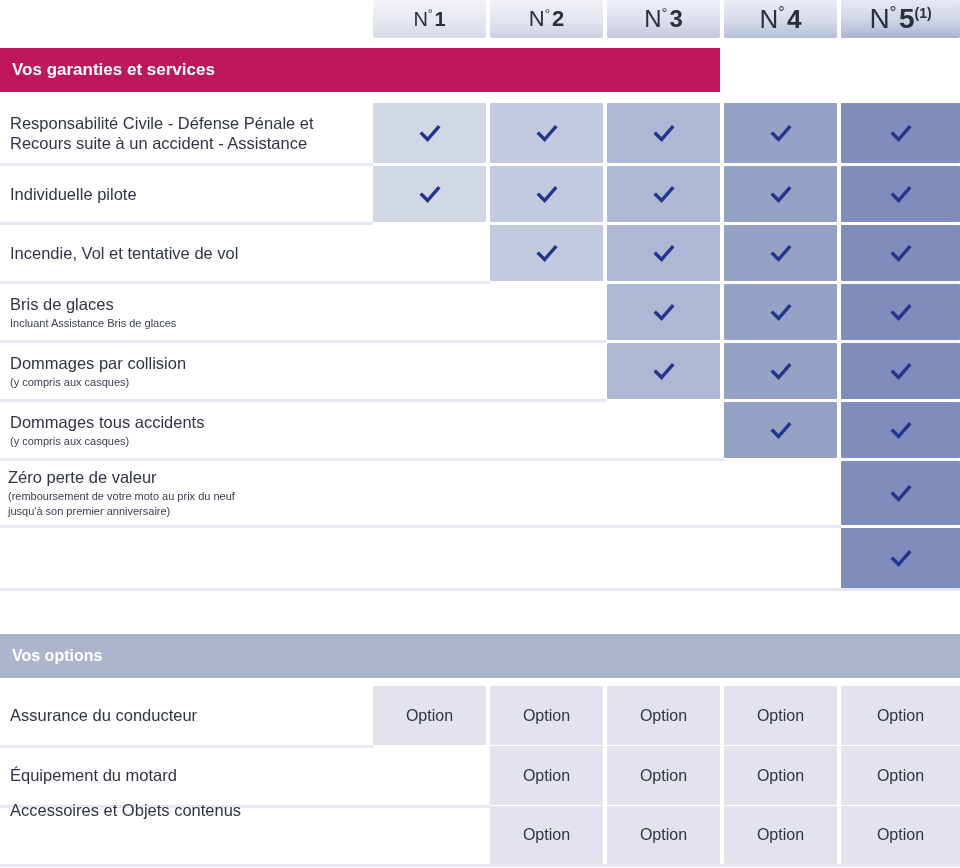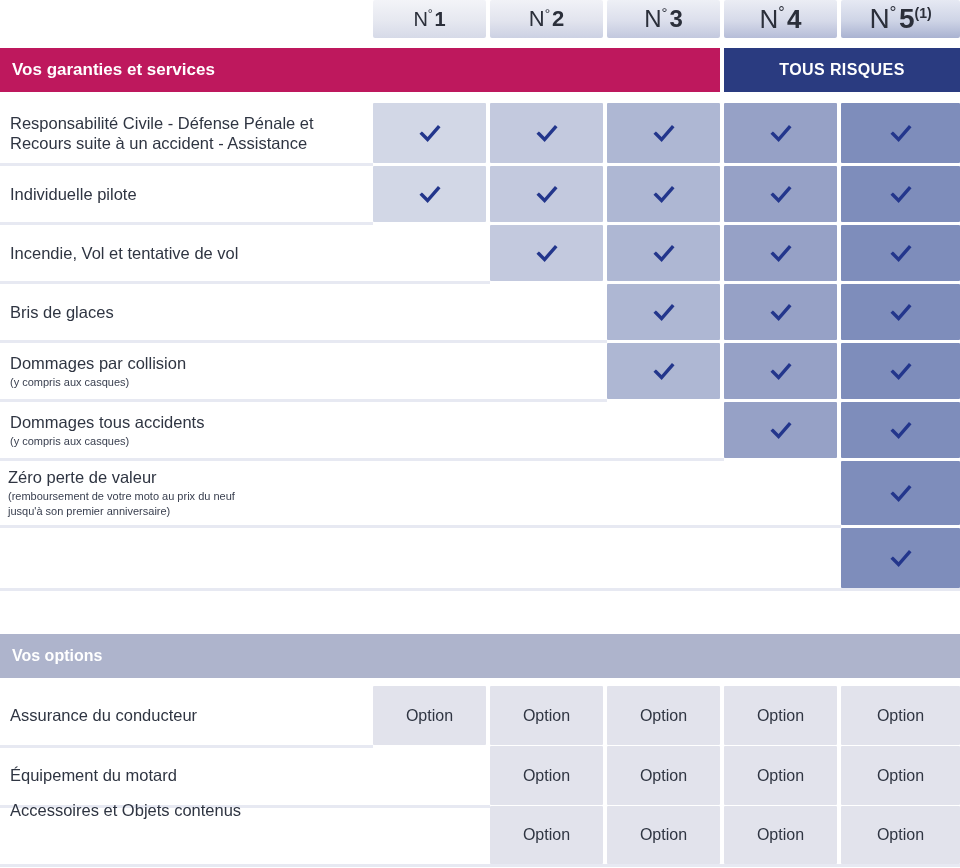--- a/index.html
+++ b/index.html
@@ -118,23 +118,20 @@
     <div class="colhead ch5" style="left:841px;width:119px;font-size:28px;">
       <span class="lbl">
         <span>N</span><span class="deg">°</span> <span class="num">5</span><sup>(1)</sup>
       </span>
     </div>
   </div>
 
   <div class="bar bar-garanties">
     <span>Vos garanties et services</span>
   </div>
-  <div class="bar bar-tousrisques">
-    <span>TOUS RISQUES</span>
-  </div>
 
   <div class="rowlabel" style="top:103px;height:60px;width:373px;">
     <div class="t">Responsabilité Civile - Défense Pénale et</div>
     <div class="t">Recours suite à un accident - Assistance</div>
   </div>
   <div class="rowrule" style="top:163px;width:373px;"></div>
   <div class="cell c1" style="left:373px;top:103px;width:113px;height:60px;">
     <svg class="check" viewBox="0 0 32 32">
         <path d="M6 17 L13 24 L26 9"></path>
       </svg>
@@ -210,20 +207,21 @@
       </svg>
   </div>
   <div class="cell c5" style="left:841px;top:225px;width:119px;height:56px;">
     <svg class="check" viewBox="0 0 32 32">
         <path d="M6 17 L13 24 L26 9"></path>
       </svg>
   </div>
 
   <div class="rowlabel" style="top:284px;height:56px;width:607px;">
     <div class="t">Bris de glaces</div>
+    <div class="s">Incluant Assistance Bris de glaces</div>
   </div>
   <div class="rowrule" style="top:340px;width:607px;"></div>
   <div class="cell c3" style="left:607px;top:284px;width:113px;height:56px;">
     <svg class="check" viewBox="0 0 32 32">
         <path d="M6 17 L13 24 L26 9"></path>
       </svg>
   </div>
   <div class="cell c4" style="left:724px;top:284px;width:113px;height:56px;">
     <svg class="check" viewBox="0 0 32 32">
         <path d="M6 17 L13 24 L26 9"></path>

